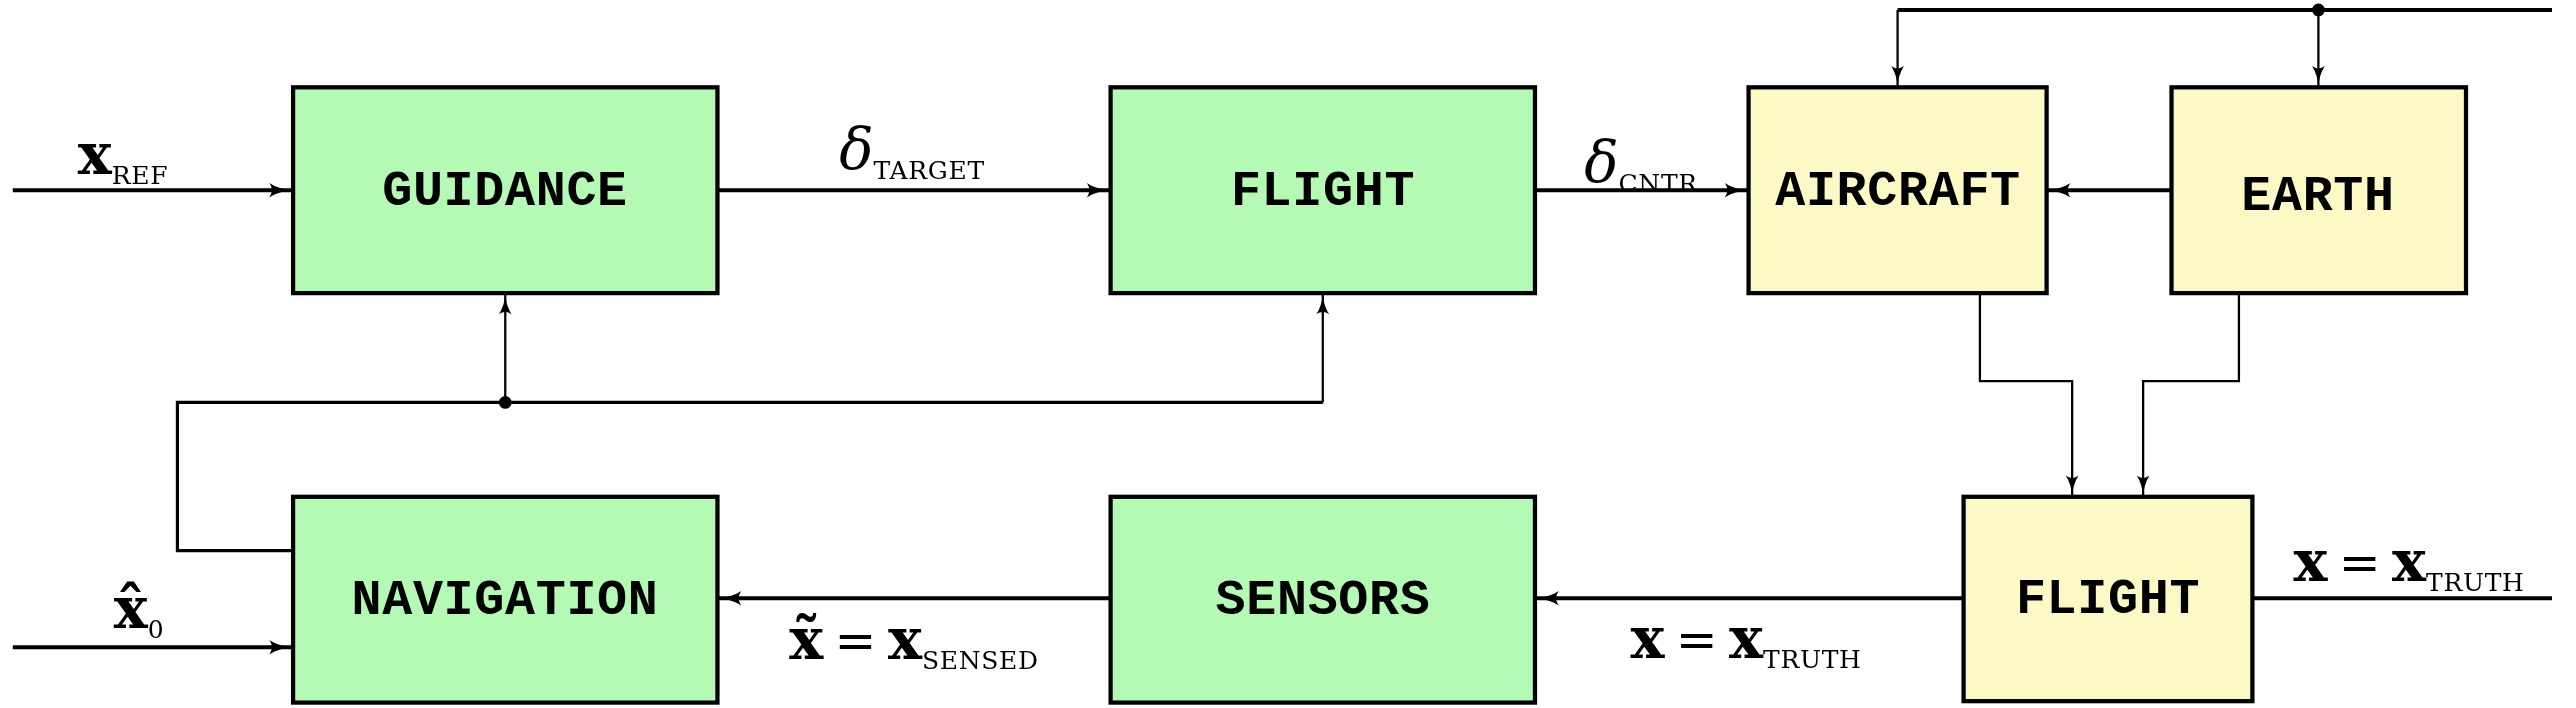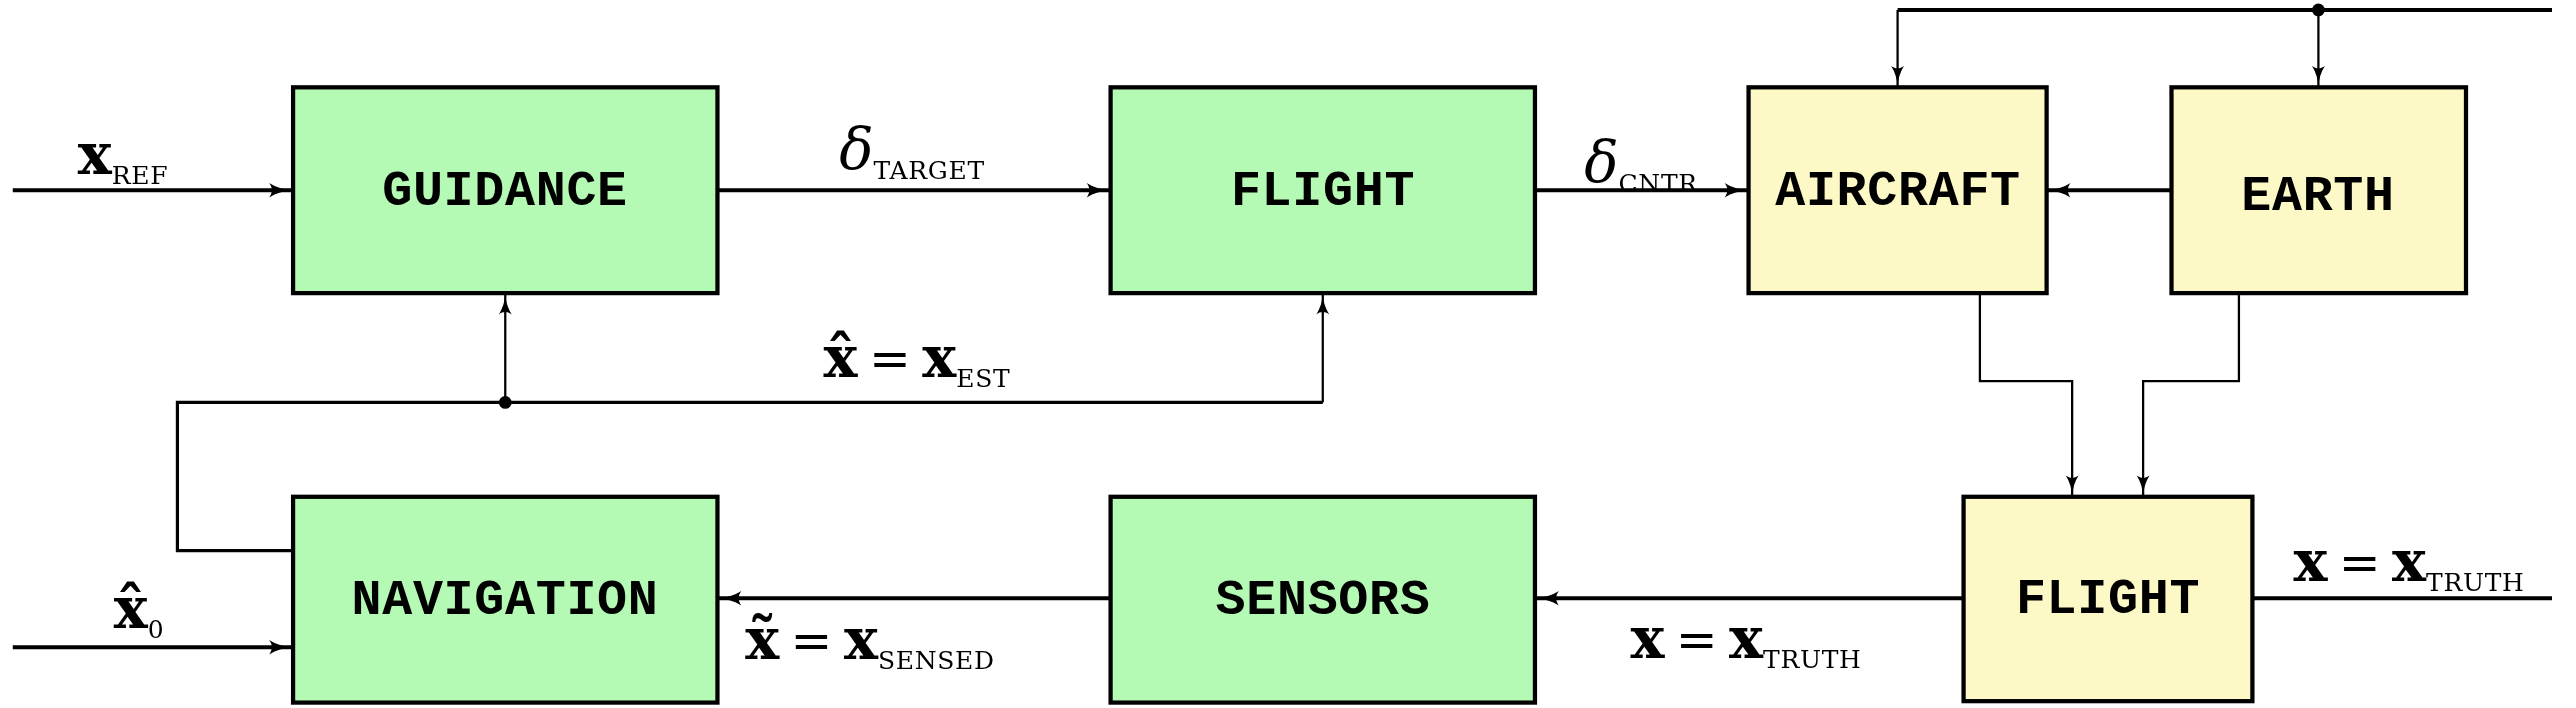--- a/index.html
+++ b/index.html
@@ -104,24 +104,23 @@
   <div class="blabel" style="left:505px;top:601px">NAVIGATION</div>
   <div class="blabel" style="left:1323px;top:601px">SENSORS</div>
   <div class="blabel" style="left:2108px;top:600px">FLIGHT</div>
 
   <div class="mlabel" style="left:123px;top:125px"><span class="mvar">x</span><span class="msub">REF</span></div>
 
   <div class="mlabel" style="left:912px;top:121px"><span class="mgreek">δ</span><span class="msub">TARGET</span></div>
 
   <div class="mlabel" style="left:1641px;top:134px"><span class="mgreek">δ</span><span class="msub">CNTR</span></div>
 
-  <div class="mlabel" style="left:917px;top:328px"><span class="mvar">x̂</span><span class="meq">=</span><span class="mvar">x</span><span class="msub">EST</span></div>
 
   <div class="mlabel" style="left:139px;top:579px"><span class="mvar">x̂</span><span class="msub">0</span></div>
 
-  <div class="mlabel" style="left:870px;top:610px"><span class="mvar">x̃</span><span class="meq">=</span><span class="mvar">x</span><span class="msub">SENSED</span></div>
+  <div class="mlabel" style="left:914px;top:610px"><span class="mvar">x̃</span><span class="meq">=</span><span class="mvar">x</span><span class="msub">SENSED</span></div>
 
   <div class="mlabel" style="left:1746px;top:609px"><span class="mvar">x</span><span class="meq">=</span><span class="mvar">x</span><span class="msub">TRUTH</span></div>
 
   <div class="mlabel" style="left:2409px;top:532px"><span class="mvar">x</span><span class="meq">=</span><span class="mvar">x</span><span class="msub">TRUTH</span></div>
 
 </div>
 
 
 </body></html>

